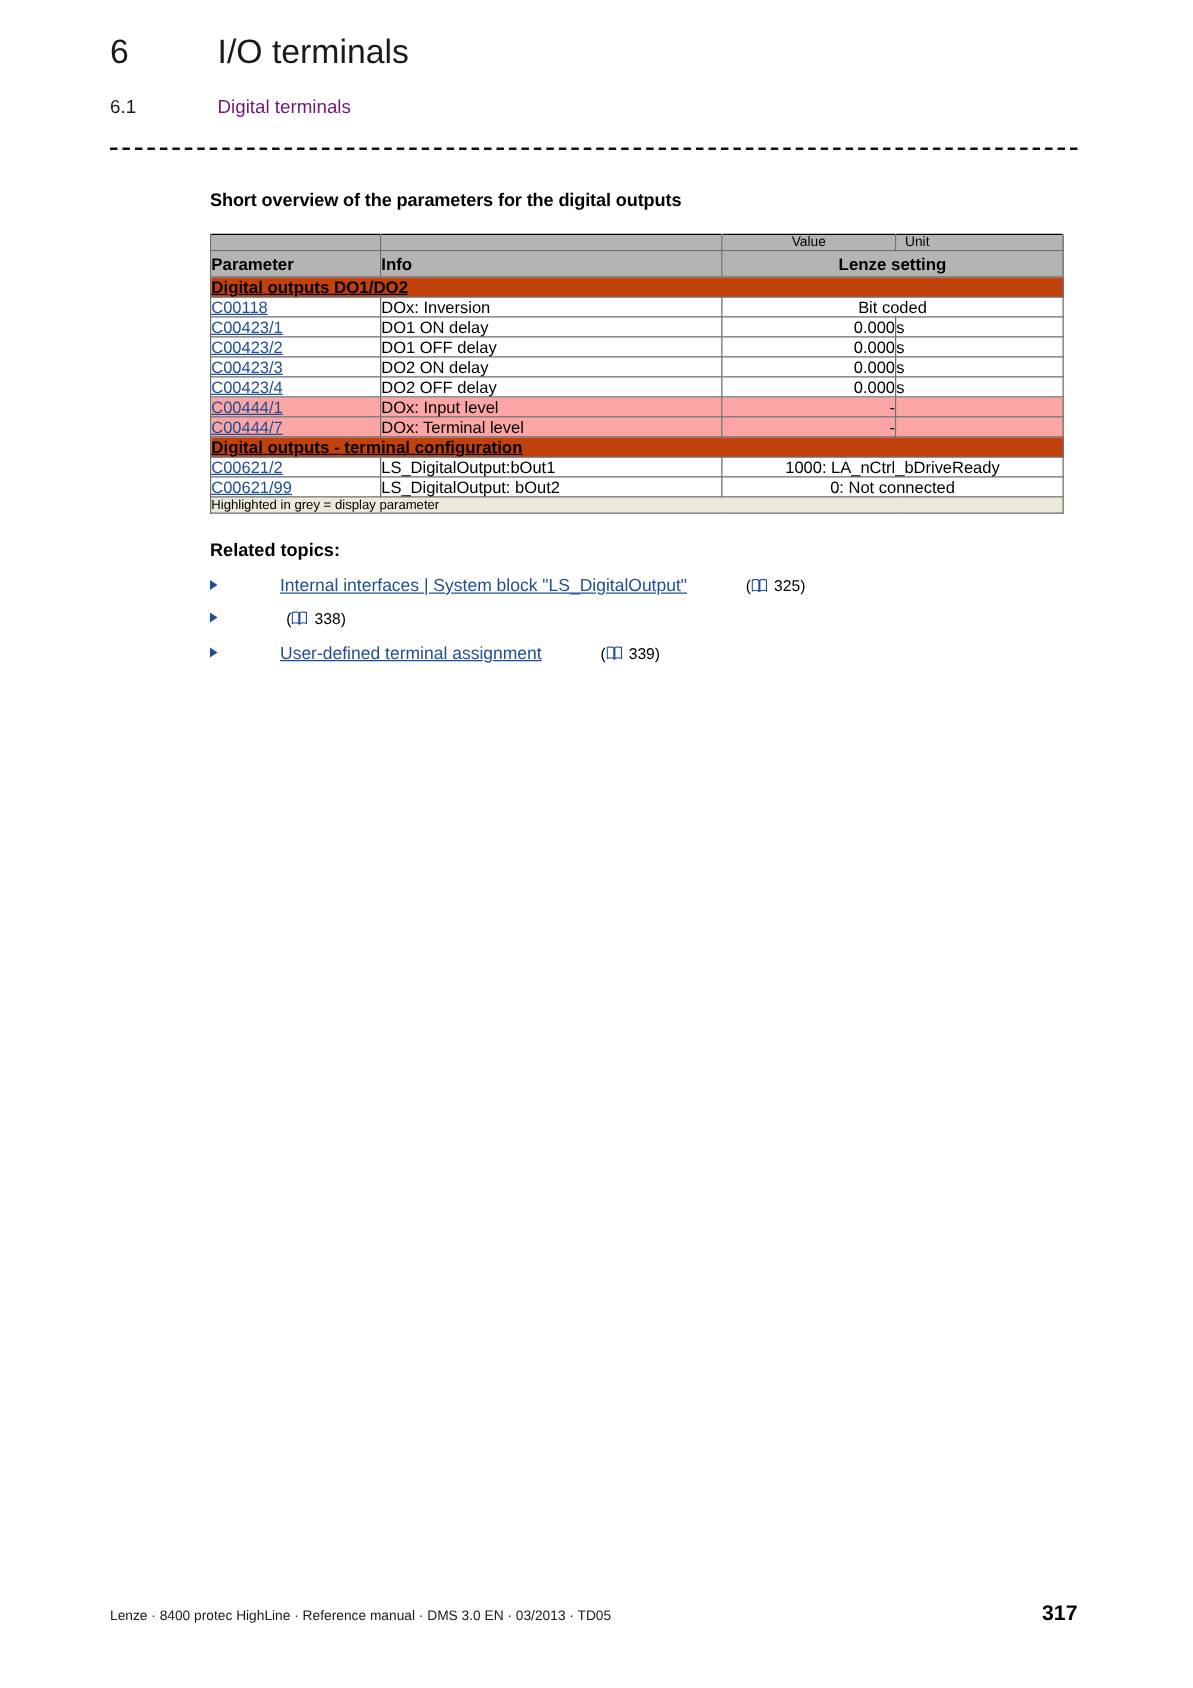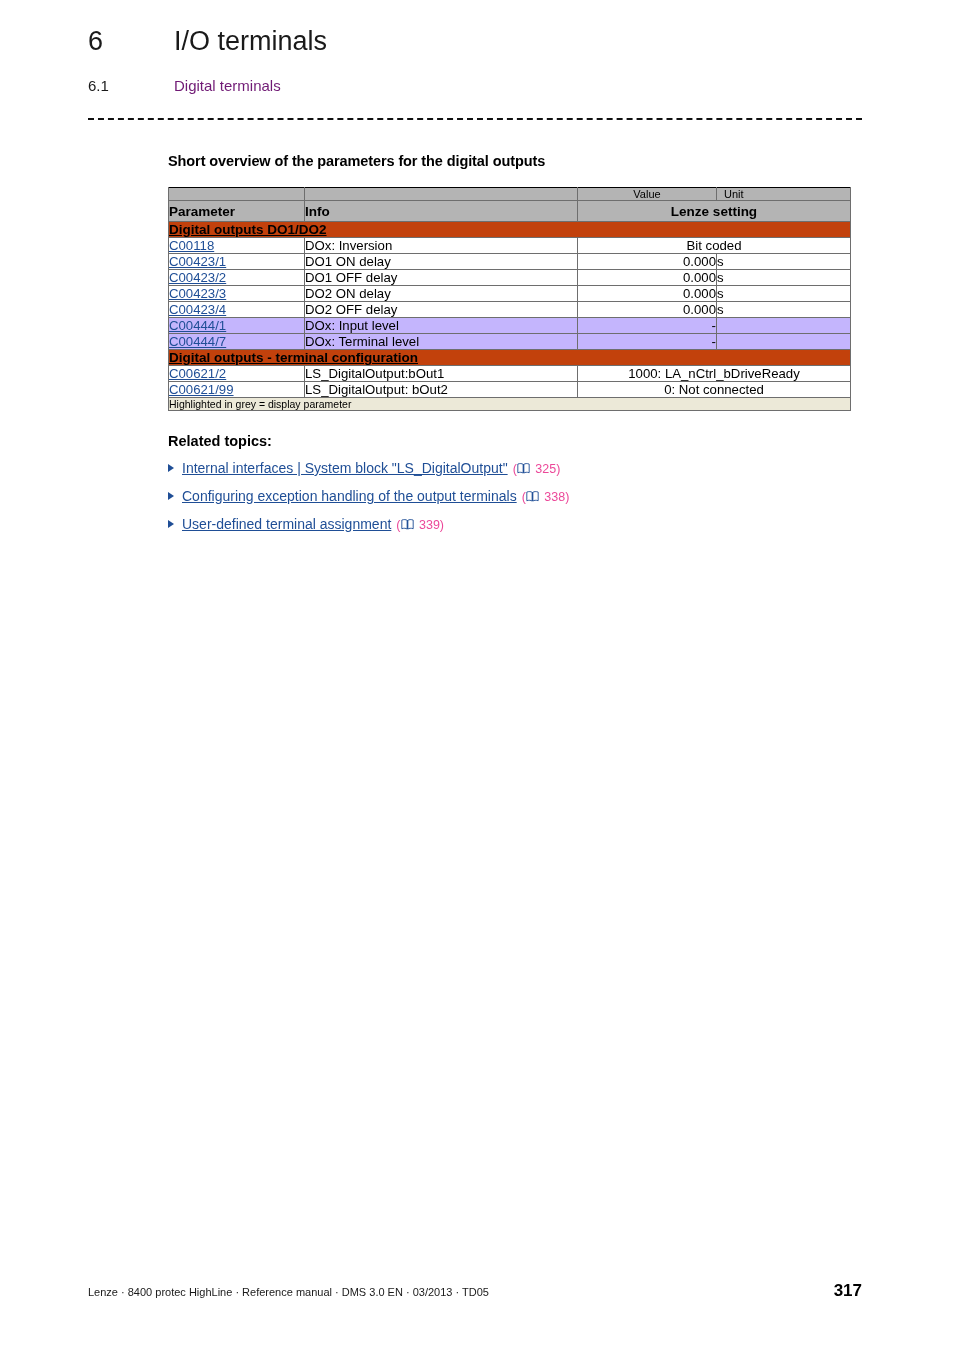--- a/index.html
+++ b/index.html
@@ -172,21 +172,21 @@
     text-align: center;
     font-size: 13.2px;
     padding: 4px 8px 5px 8px;
   }
   td.unit-cell {
     text-align: left;
     font-size: 13.2px;
     padding: 4px 8px 5px 7px;
   }
   tr.highlight td {
-    background: #c4b5fd;
+    background: #fca5a5;
   }
   td.thick-left {
     border-left: 1.4px solid #000 !important;
   }
   .footnote-row td {
     background: #ece9d8;
     font-size: 10.5px;
     padding: 4px 8px 4px 8px;
     border-top: 1.4px solid #000;
   }
@@ -205,41 +205,42 @@
     font-size: 14.5px;
     font-weight: bold;
     color: #000;
     margin-bottom: 11px;
   }
   .related-item {
     display: flex;
     align-items: baseline;
     margin-bottom: 12px;
     font-size: 14px;
+    gap: 42px;
   }
   .tri {
     display: inline-block;
     width: 0;
     height: 0;
     border-left: 6px solid #1f4e96;
     border-top: 4.5px solid transparent;
     border-bottom: 4.5px solid transparent;
     margin-right: 8px;
     position: relative;
     top: -1px;
     flex: 0 0 auto;
   }
   .related-link {
     color: #1f4e96;
     text-decoration: underline;
     cursor: pointer;
     font-size: 14px;
   }
   .pageref {
-    color: #ec4899;
+    color: #000000;
     font-size: 12.5px;
     margin-left: 5px;
     white-space: nowrap;
   }
   .book-icon {
     display: inline-block;
     width: 13px;
     height: 11px;
     vertical-align: -1px;
     margin-right: 2px;
@@ -380,21 +381,20 @@
             <span class="tri"></span>
             <span class="related-link">Internal interfaces | System block "LS_DigitalOutput"</span>
             <span class="pageref">(<span><svg class="book-icon" viewBox="0 0 14 12" xmlns="http://www.w3.org/2000/svg">
                   <path d="M0.8 1.2 C3 0.3 5.4 0.5 6.6 1.5 L6.6 11 C5.4 10 3 9.8 0.8 10.6 Z" fill="#ffffff" stroke="#1f4e96" stroke-width="1"></path>
                   <path d="M13.2 1.2 C11 0.3 8.6 0.5 7.4 1.5 L7.4 11 C8.6 10 11 9.8 13.2 10.6 Z" fill="#ffffff" stroke="#1f4e96" stroke-width="1"></path>
                   <rect x="6.5" y="1.2" width="1" height="9.6" fill="#1f4e96"></rect>
                 </svg></span><span> 325</span>)</span>
           </div>
           <div class="related-item">
             <span class="tri"></span>
-            <span class="related-link">Configuring exception handling of the output terminals</span>
             <span class="pageref">(<span><svg class="book-icon" viewBox="0 0 14 12" xmlns="http://www.w3.org/2000/svg">
                   <path d="M0.8 1.2 C3 0.3 5.4 0.5 6.6 1.5 L6.6 11 C5.4 10 3 9.8 0.8 10.6 Z" fill="#ffffff" stroke="#1f4e96" stroke-width="1"></path>
                   <path d="M13.2 1.2 C11 0.3 8.6 0.5 7.4 1.5 L7.4 11 C8.6 10 11 9.8 13.2 10.6 Z" fill="#ffffff" stroke="#1f4e96" stroke-width="1"></path>
                   <rect x="6.5" y="1.2" width="1" height="9.6" fill="#1f4e96"></rect>
                 </svg></span><span> 338</span>)</span>
           </div>
           <div class="related-item">
             <span class="tri"></span>
             <span class="related-link">User-defined terminal assignment</span>
             <span class="pageref">(<span><svg class="book-icon" viewBox="0 0 14 12" xmlns="http://www.w3.org/2000/svg">

